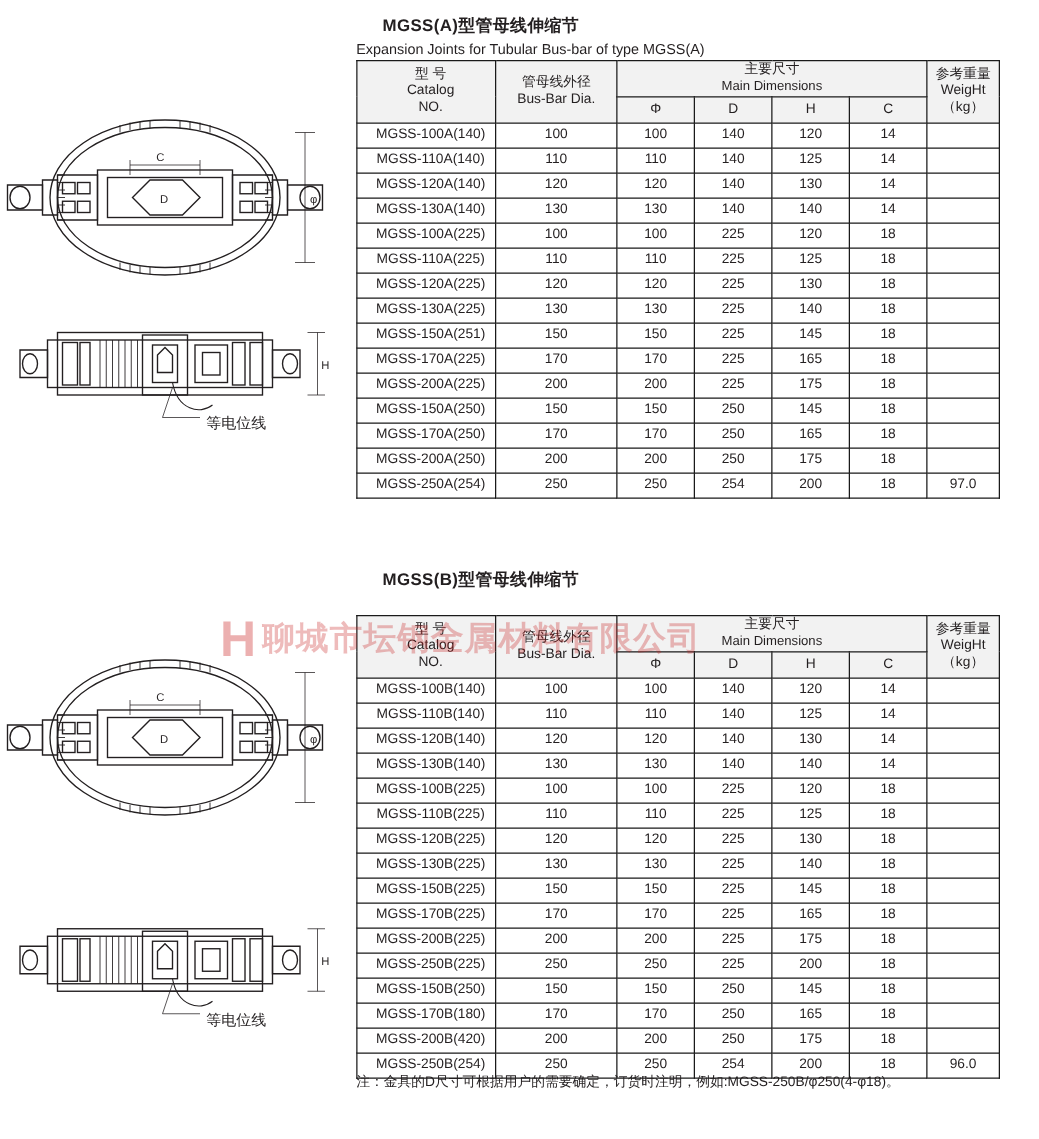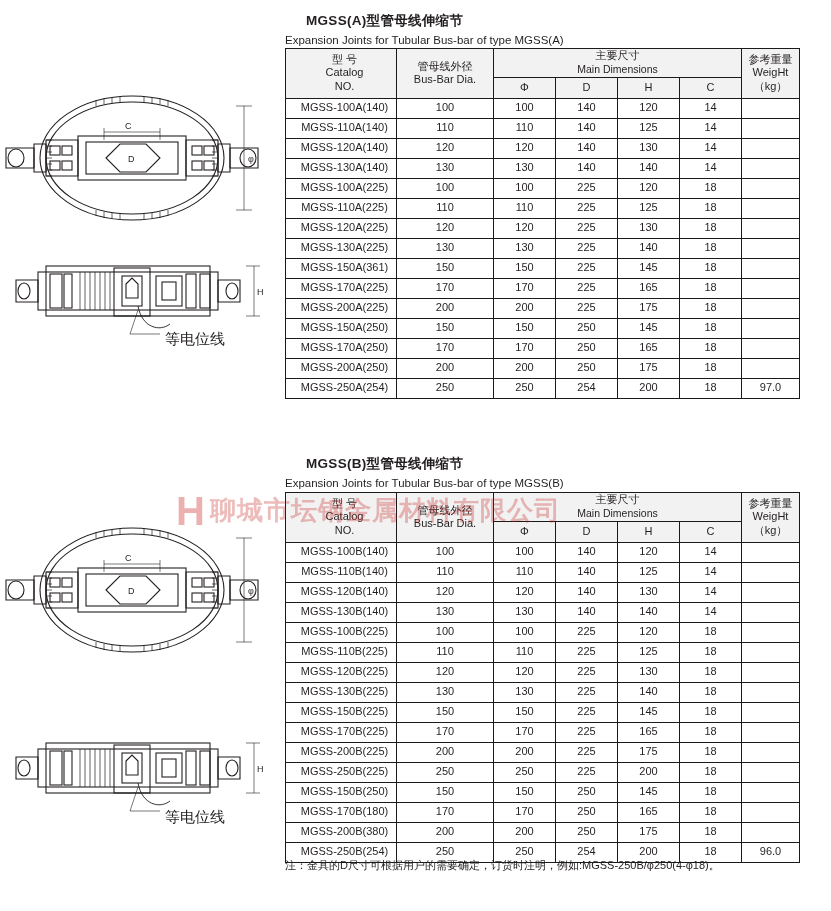--- a/index.html
+++ b/index.html
@@ -97,21 +97,21 @@
     vertical-align: -6px;
     margin-right: 4px;
     color: rgba(200, 30, 30, 0.35);
   }
 
   .figure {
     position: absolute;
   }
   .fig-label {
     position: absolute;
-    font-size: 15px;
+    font-size: 12px;
     color: #231f20;
     white-space: nowrap;
   }
 </style>
 </head>
 <body>
 
 <div class="section" id="section-a">
 
   <div class="titles" style="top:12px;">
@@ -300,21 +300,21 @@
         <tr>
           <td class="cat-col">MGSS-130A(225)</td>
           <td class="dia-col">130</td>
           <td class="dim-col">130</td>
           <td class="dim-col">225</td>
           <td class="dim-col">140</td>
           <td class="dim-col">18</td>
           <td class="w-col"></td>
         </tr>
         <tr>
-          <td class="cat-col">MGSS-150A(361)</td>
+          <td class="cat-col">MGSS-150A(251)</td>
           <td class="dia-col">150</td>
           <td class="dim-col">150</td>
           <td class="dim-col">225</td>
           <td class="dim-col">145</td>
           <td class="dim-col">18</td>
           <td class="w-col"></td>
         </tr>
         <tr>
           <td class="cat-col">MGSS-170A(225)</td>
           <td class="dia-col">170</td>
@@ -371,21 +371,20 @@
         </tr>
       </tbody>
   </table>
 
 </div>
 
 <div class="section" id="section-b">
 
   <div class="titles" style="top:25px;">
     <div class="title-cn">MGSS(B)型管母线伸缩节</div>
-    <div class="title-en">Expansion Joints for Tubular Bus-bar of type MGSS(B)</div>
   </div>
 
   <svg class="figure" style="left:0px; top:90px;" width="265" height="140" viewBox="0 0 265 140">
     <g fill="none" stroke="#231f20" stroke-width="1.1">
       <ellipse cx="132" cy="70" rx="92" ry="62"></ellipse>
       <ellipse cx="132" cy="70" rx="86" ry="56"></ellipse>
       <g stroke-width="0.7">
         <path d="M46 52 L52 52 M46 58 L52 58 M46 64 L52 64 M46 70 L52 70 M46 76 L52 76 M46 82 L52 82 M46 88 L52 88"></path>
         <path d="M212 52 L218 52 M212 58 L218 58 M212 64 L218 64 M212 70 L218 70 M212 76 L218 76 M212 82 L218 82 M212 88 L218 88"></path>
         <path d="M96 12 L96 18 M104 10 L104 16 M112 9 L112 15 M120 8.5 L120 14.5 M144 8.5 L144 14.5 M152 9 L152 15 M160 10 L160 16 M168 12 L168 18"></path>
@@ -602,21 +601,21 @@
         <tr>
           <td class="cat-col">MGSS-170B(180)</td>
           <td class="dia-col">170</td>
           <td class="dim-col">170</td>
           <td class="dim-col">250</td>
           <td class="dim-col">165</td>
           <td class="dim-col">18</td>
           <td class="w-col"></td>
         </tr>
         <tr>
-          <td class="cat-col">MGSS-200B(380)</td>
+          <td class="cat-col">MGSS-200B(420)</td>
           <td class="dia-col">200</td>
           <td class="dim-col">200</td>
           <td class="dim-col">250</td>
           <td class="dim-col">175</td>
           <td class="dim-col">18</td>
           <td class="w-col"></td>
         </tr>
         <tr>
           <td class="cat-col">MGSS-250B(254)</td>
           <td class="dia-col">250</td>

